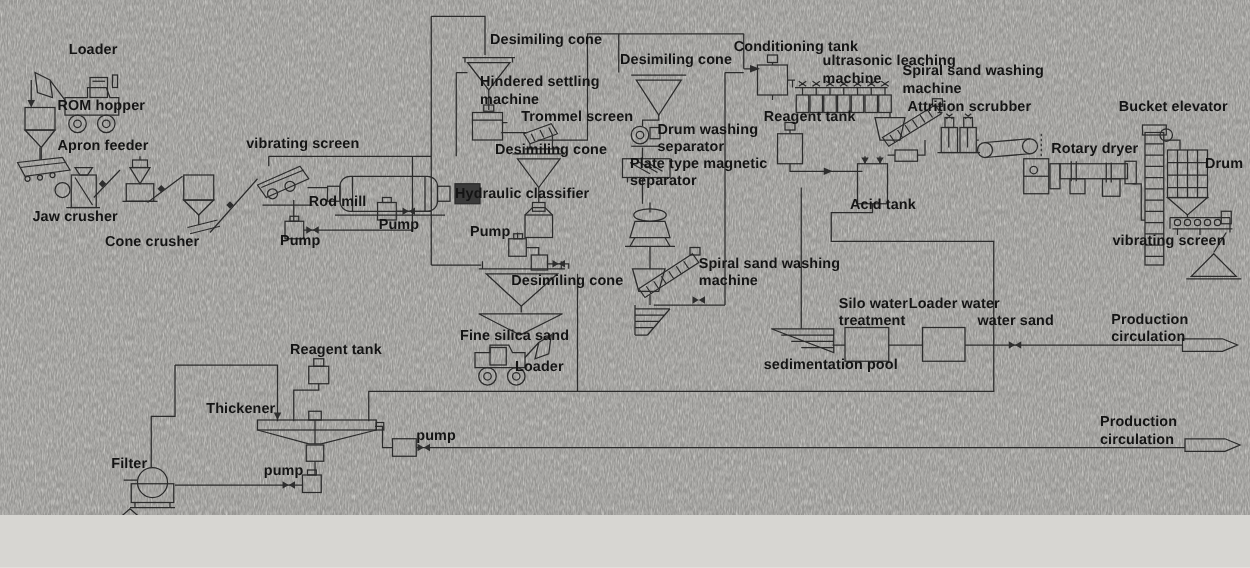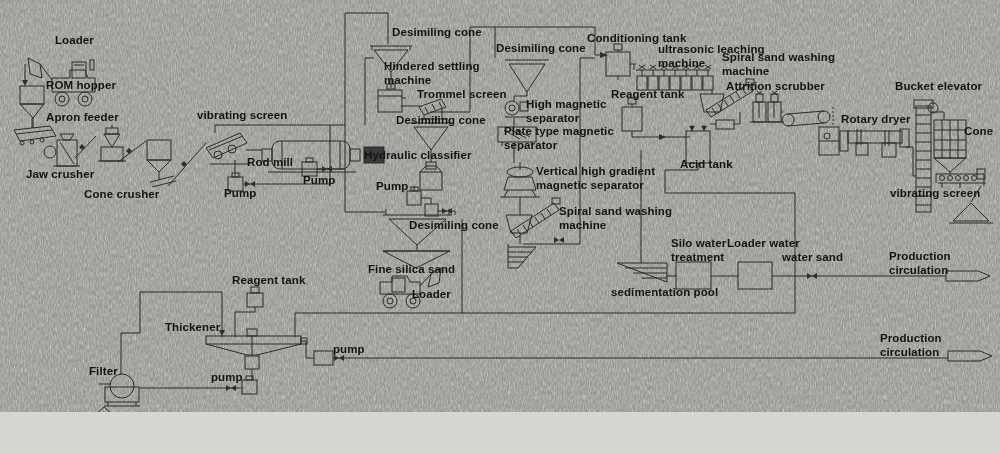--- a/index.html
+++ b/index.html
@@ -386,39 +386,37 @@
   <div class="lbl" style="left:384px;top:60px">Hindered settling
 machine</div>
   <div class="lbl" style="left:417px;top:88px">Trommel screen</div>
   <div class="lbl" style="left:396px;top:114px">Desimiling cone</div>
   <div class="lbl" style="left:364px;top:149px">Hydraulic classifier</div>
   <div class="lbl" style="left:376px;top:180px">Pump</div>
   <div class="lbl" style="left:409px;top:219px">Desimiling cone</div>
   <div class="lbl" style="left:368px;top:263px">Fine silica sand</div>
   <div class="lbl" style="left:412px;top:288px">Loader</div>
   <div class="lbl" style="left:496px;top:42px">Desimiling cone</div>
-  <div class="lbl" style="left:526px;top:98px">High magnetic
+  <div class="lbl" style="left:526px;top:98px">Drum washing
 separator</div>
   <div class="lbl" style="left:504px;top:125px">Plate type magnetic
 separator</div>
-  <div class="lbl" style="left:536px;top:165px">Vertical high gradient
-magnetic separator</div>
   <div class="lbl" style="left:559px;top:205px">Spiral sand washing
 machine</div>
   <div class="lbl" style="left:587px;top:32px">Conditioning tank</div>
   <div class="lbl" style="left:658px;top:43px">ultrasonic leaching
 machine</div>
   <div class="lbl" style="left:722px;top:51px">Spiral sand washing
 machine</div>
   <div class="lbl" style="left:611px;top:88px">Reagent tank</div>
   <div class="lbl" style="left:680px;top:158px">Acid tank</div>
   <div class="lbl" style="left:726px;top:80px">Attrition scrubber</div>
   <div class="lbl" style="left:895px;top:80px">Bucket elevator</div>
   <div class="lbl" style="left:841px;top:113px">Rotary dryer</div>
-  <div class="lbl" style="left:964px;top:125px">Cone</div>
+  <div class="lbl" style="left:964px;top:125px">Drum</div>
   <div class="lbl" style="left:890px;top:187px">vibrating screen</div>
   <div class="lbl" style="left:889px;top:250px">Production circulation</div>
   <div class="lbl" style="left:782px;top:251px">water sand</div>
   <div class="lbl" style="left:671px;top:237px">Silo water
 treatment</div>
   <div class="lbl" style="left:727px;top:237px">Loader water</div>
   <div class="lbl" style="left:611px;top:286px">sedimentation pool</div>
   <div class="lbl" style="left:232px;top:274px">Reagent tank</div>
   <div class="lbl" style="left:165px;top:321px">Thickener</div>
   <div class="lbl" style="left:333px;top:343px">pump</div>

